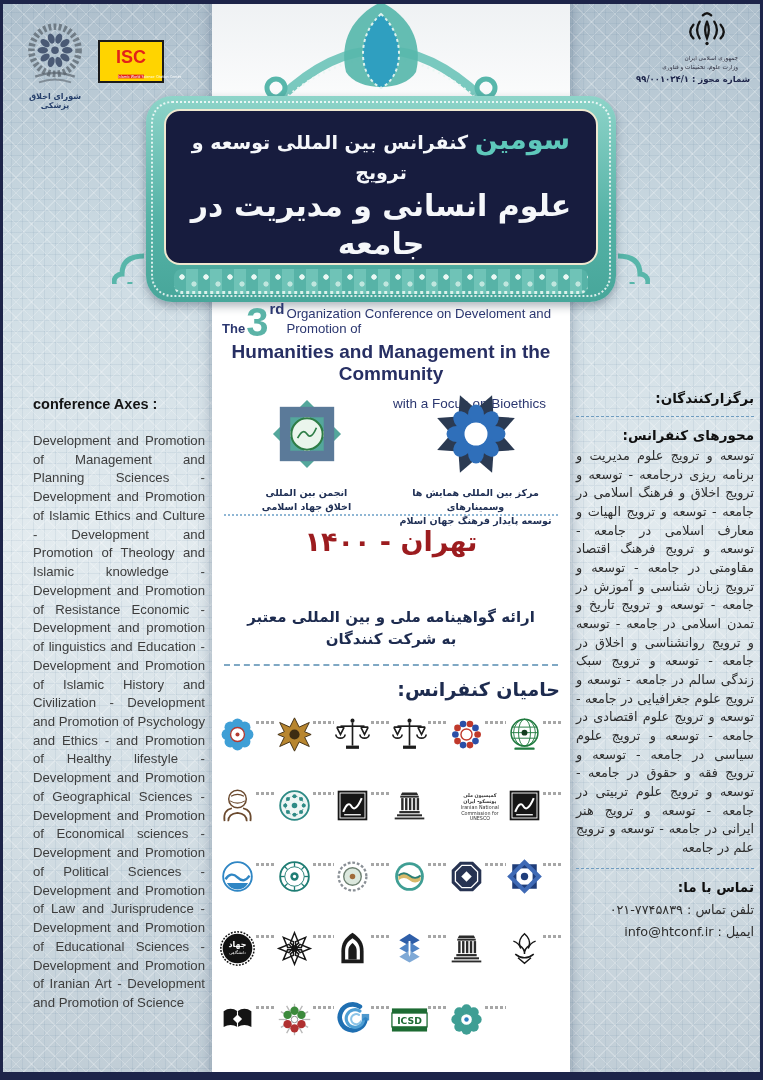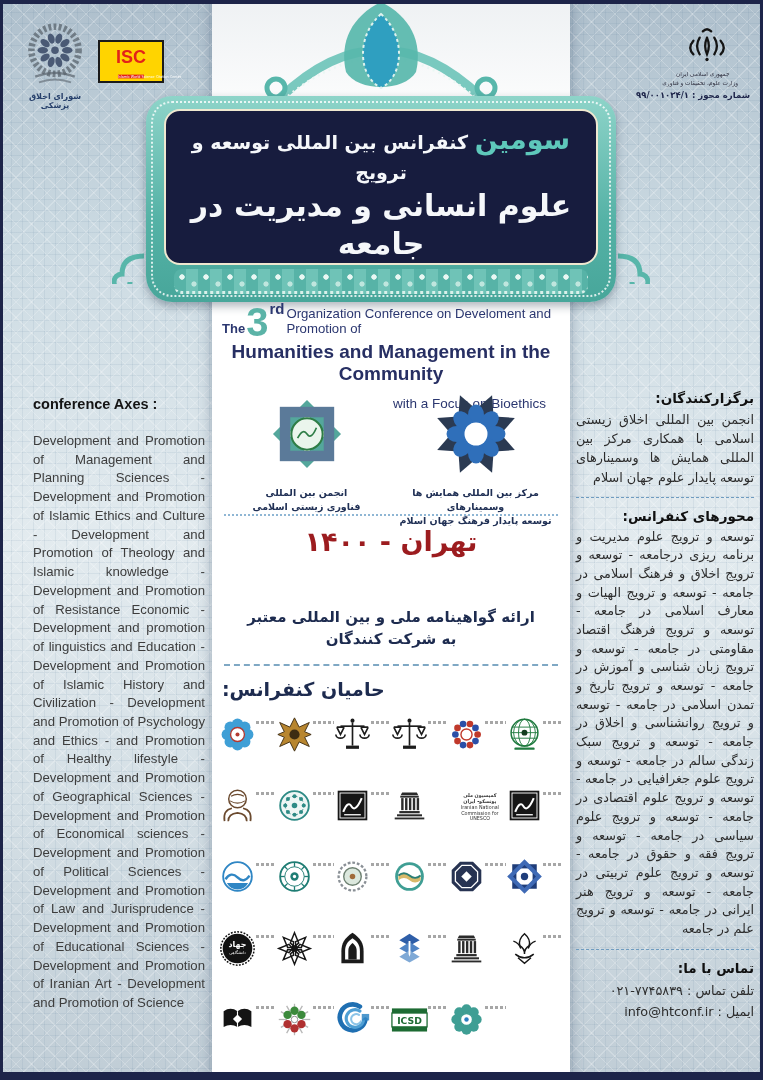--- a/index.html
+++ b/index.html
@@ -22,21 +22,21 @@
     background:linear-gradient(180deg,#eef1f3 0,#ffffff 130px);box-shadow:0 0 14px rgba(30,50,80,.35);}
   
   .orn-top{left:240px;top:0;width:282px;height:100px;z-index:3;}
   
   .hdr-left{left:16px;top:22px;width:78px;z-index:4;text-align:center;}
   .hdr-left svg{width:66px;height:66px;display:block;margin:0 auto;}
   .med-cap{font-size:8px;font-weight:bold;color:#27406b;margin-top:4px;direction:rtl;}
   .isc{left:98px;top:40px;width:62px;z-index:4;border:2px solid #1a1a1a;background:#ffd400;text-align:center;}
   .isc-top{color:#e32219;font-weight:bold;font-size:18px;line-height:30px;font-family:"Liberation Sans",sans-serif;}
   .isc-strip{background:#e32219;color:#fff;font-size:8px;transform:scale(.42);transform-origin:center;white-space:nowrap;line-height:9px;}
-  .hdr-right{left:664px;top:24px;width:86px;z-index:4;text-align:left;}
+  .hdr-right{left:664px;top:8px;width:86px;z-index:4;text-align:right;}
   .hdr-right svg{width:44px;height:46px;display:block;margin:0 auto;}
   .gov-line{font-size:8px;transform:scale(.72);transform-origin:center;color:#2c2c3c;direction:rtl;line-height:9px;white-space:nowrap;}
   .license{font-size:8.5px;font-weight:bold;color:#1d2449;direction:rtl;margin-top:2px;white-space:nowrap;}
   
   .banner-frame{left:146px;top:96px;width:470px;height:206px;z-index:5;border-radius:26px;
     background:linear-gradient(180deg,#8ed4c9,#55b2a6 60%,#47a69a);
     outline:2px dotted rgba(255,255,255,.8);outline-offset:-7px;
     box-shadow:0 4px 10px rgba(20,40,60,.35);}
   .banner-navy{position:absolute;left:18px;right:18px;top:13px;height:152px;border-radius:16px;
     background:#171c3e;border:2px solid #efe8d0;text-align:center;direction:rtl;color:#f5f7fa;}
@@ -63,21 +63,21 @@
   
   .orglogos{left:222px;top:388px;width:338px;z-index:6;display:flex;justify-content:space-around;align-items:flex-start;}
   .olog{text-align:center;width:160px;}
   .olog svg{width:92px;height:92px;display:block;margin:0 auto;}
   .ocap{font-size:9.5px;font-weight:bold;color:#203055;direction:rtl;line-height:14px;margin-top:6px;}
   .dotdiv{z-index:6;border-top:2px dotted #8fb6d4;height:0;}
   .dashdiv{z-index:6;border-top:2px dashed #7fa8c4;height:0;}
   .city{left:222px;top:526px;width:338px;z-index:6;text-align:center;direction:rtl;color:var(--red);font-size:27px;font-weight:bold;}
   .site{left:222px;top:566px;width:338px;z-index:6;text-align:center;color:var(--blue);font-size:27px;font-weight:bold;letter-spacing:4px;font-family:"Liberation Sans",sans-serif;}
   .cert{left:240px;top:606px;width:302px;z-index:6;text-align:center;direction:rtl;color:#1d2b4f;font-size:15px;font-weight:bold;line-height:22px;}
-  .suptitle{left:222px;top:678px;width:338px;z-index:6;text-align:left;direction:rtl;color:#1d2b4f;font-size:19px;font-weight:bold;}
+  .suptitle{left:222px;top:678px;width:338px;z-index:6;text-align:right;direction:rtl;color:#1d2b4f;font-size:19px;font-weight:bold;}
   
   #sponsor-grid{left:219px;top:712px;width:344px;height:356px;z-index:6;display:grid;
     grid-template-columns:repeat(6,1fr);grid-template-rows:repeat(5,1fr);}
   .sp{display:flex;flex-direction:row;justify-content:flex-start;padding-top:4px;overflow:hidden;}
   .sp-ic svg{width:37px;height:37px;display:block;}
   .squig{width:42px;height:3px;margin-top:5px;opacity:.65;
     background:repeating-linear-gradient(90deg,#777 0 3px,transparent 3px 5px);}
   .sp-cap{margin-top:2px;text-align:center;color:#444;font-size:8px;transform:scale(.5);transform-origin:center top;white-space:nowrap;line-height:9px;}
   .tb{font-size:8px;transform:scale(.6);transform-origin:center top;color:#333;text-align:center;line-height:9.5px;white-space:nowrap;margin-top:6px;}
   .tb .fa{direction:rtl;font-weight:bold;}
@@ -191,21 +191,21 @@
       <svg viewBox="0 0 88 88">
         <g fill="none">
           <rect x="26" y="26" width="36" height="36" stroke="#54a79c" stroke-width="10" transform="rotate(45 44 44)"></rect>
           <rect x="23" y="23" width="42" height="42" stroke="#5b7a99" stroke-width="10"></rect>
         </g>
         <circle cx="44" cy="44" r="15" fill="#eaf5ec" stroke="#2e7d46" stroke-width="2"></circle>
         <path d="M35,48 q5,-10 9,-4 t9,-6" stroke="#2e7d46" stroke-width="1.6" fill="none"></path>
       </svg>
       <div class="ocap">
         <div>انجمن بین المللی</div>
-          <div>فناوری زیستی اسلامی</div>
+          <div>اخلاق جهاد اسلامی</div>
       </div>
     </div>
     <div class="olog">
       <svg viewBox="0 0 92 92">
           <g id="olog2">
             <polygon points="46,4 57,26 46,34 35,26" fill="#2b3a52" transform="rotate(22.5 46 46)"></polygon>
             <polygon points="46,4 57,26 46,34 35,26" fill="#2b3a52" transform="rotate(67.5 46 46)"></polygon>
             <polygon points="46,4 57,26 46,34 35,26" fill="#2b3a52" transform="rotate(112.5 46 46)"></polygon>
             <polygon points="46,4 57,26 46,34 35,26" fill="#2b3a52" transform="rotate(157.5 46 46)"></polygon>
             <polygon points="46,4 57,26 46,34 35,26" fill="#2b3a52" transform="rotate(202.5 46 46)"></polygon>
@@ -636,21 +636,20 @@
       </div>
     </div>
 
   <div class="abs left-col">
     <div class="lc-title">conference Axes :</div>
     <div class="lc-body">Development and Promotion of Management and Planning Sciences - Development and Promotion of Islamic Ethics and Culture - Development and Promotion of Theology and Islamic knowledge - Development and Promotion of Resistance Economic - Development and promotion of linguistics and Education - Development and Promotion of Islamic History and Civilization - Development and Promotion of Psychology and Ethics - and Promotion of Healthy lifestyle - Development and Promotion of Geographical Sciences - Development and Promotion of Economical sciences - Development and Promotion of Political Sciences - Development and Promotion of Law and Jurisprudence - Development and Promotion of Educational Sciences - Development and Promotion of Iranian Art - Development and Promotion of Science</div>
   </div>
 
   <div class="abs right-col">
     <div class="rc-h">برگزارکنندگان:</div>
-    <p class="rc-p">انجمن بین المللی اخلاق زیستی اسلامی با همکاری مرکز بین المللی همایش ها وسمینارهای توسعه پایدار علوم جهان اسلام</p>
     <div class="rc-div"></div>
     <div class="rc-h">محورهای کنفرانس:</div>
     <p class="rc-p" style="line-height:1.46">توسعه و ترویج علوم مدیریت و برنامه ریزی درجامعه - توسعه و ترویج اخلاق و فرهنگ اسلامی در جامعه - توسعه و ترویج الهیات و معارف اسلامی در جامعه - توسعه و ترویج فرهنگ اقتصاد مقاومتی در جامعه - توسعه و ترویج زبان شناسی و آموزش در جامعه - توسعه و ترویج تاریخ و تمدن اسلامی در جامعه - توسعه و ترویج روانشناسی و اخلاق در جامعه - توسعه و ترویج سبک زندگی سالم در جامعه - توسعه و ترویج علوم جغرافیایی در جامعه - توسعه و ترویج علوم اقتصادی در جامعه - توسعه و ترویج علوم سیاسی در جامعه - توسعه و ترویج فقه و حقوق در جامعه - توسعه و ترویج علوم تربیتی در جامعه - توسعه و ترویج هنر ایرانی در جامعه - توسعه و ترویج علم در جامعه</p>
     <div class="rc-div"></div>
     <div class="rc-h">تماس با ما:</div>
     <div class="rc-line">
       <span>تلفن تماس : </span><span class="ltr">۰۲۱-۷۷۴۵۸۳۹</span>
     </div>
     <div class="rc-line">
       <span>ایمیل : </span><span class="ltr">info@htconf.ir</span>

